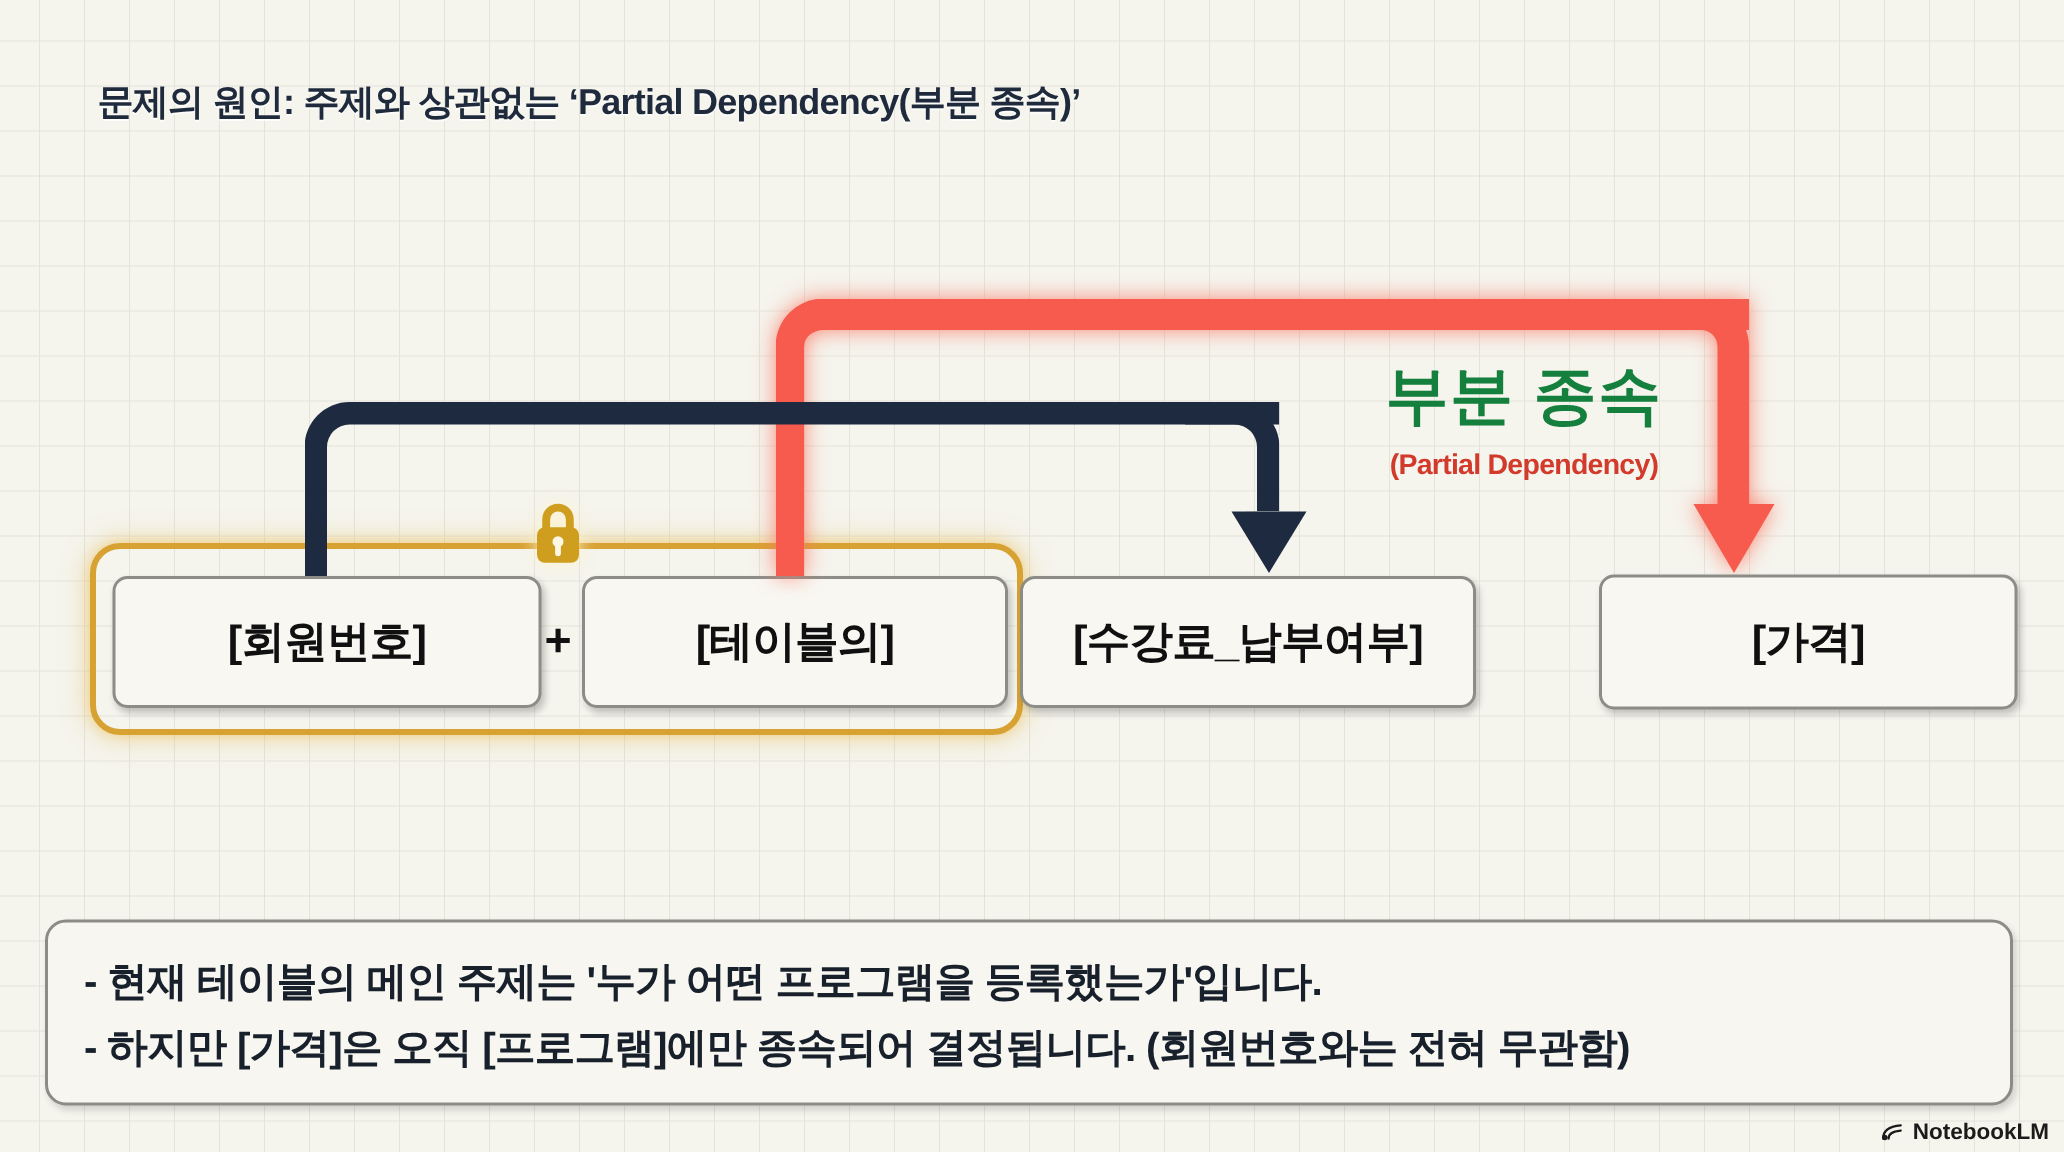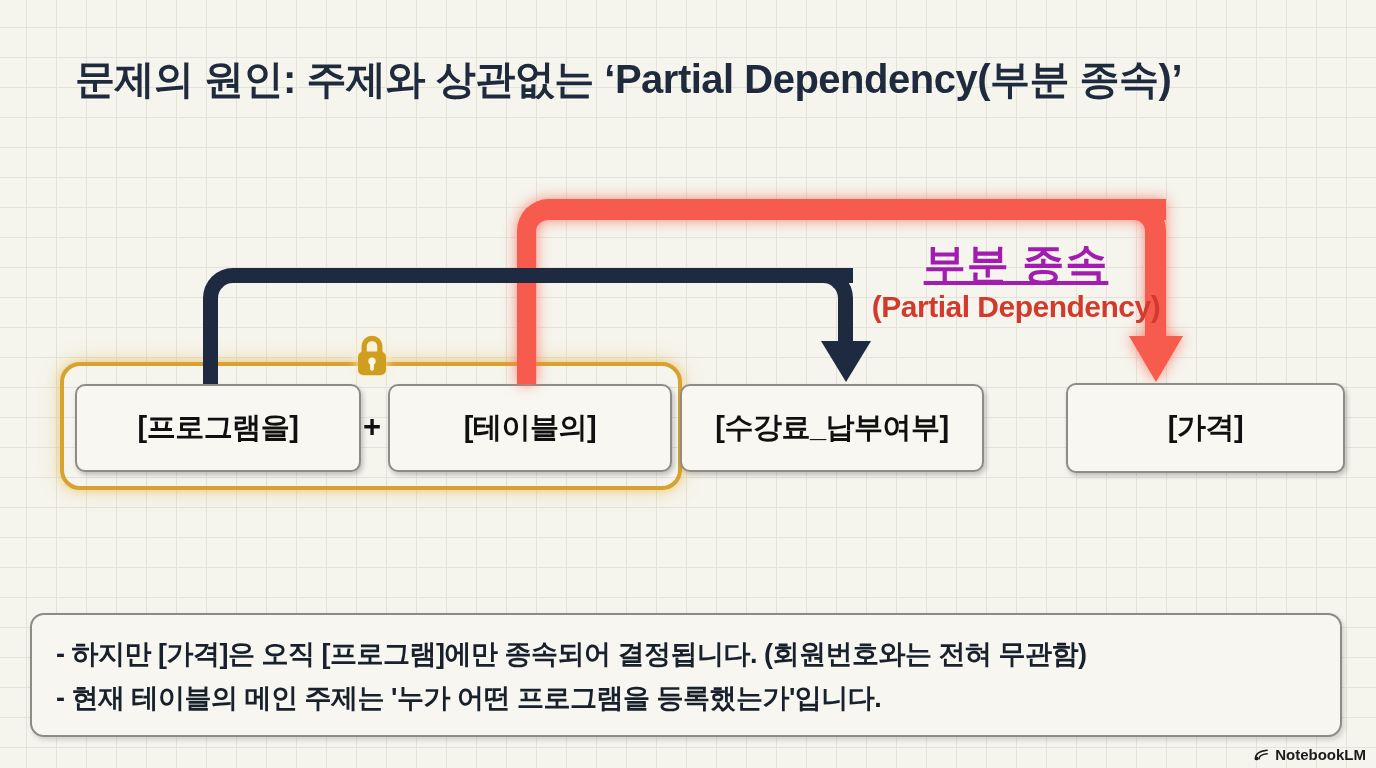--- a/index.html
+++ b/index.html
@@ -10,22 +10,22 @@
     background-image:
       linear-gradient(#e4e3da 1px, transparent 1px),
       linear-gradient(90deg, #e4e3da 1px, transparent 1px);
     background-size:30px 30px;
     background-position:-4px -3px;
   }
   .abs{position:absolute;}
 
   
   .title{
-    left:75px;top:52px;width:1300px;
-    font-size:40px;font-weight:800;color:#1f2b3c;
+    left:65px;top:52px;width:1300px;
+    font-size:24px;font-weight:800;color:#1f2b3c;
     letter-spacing:-0.5px;white-space:nowrap;
     text-shadow:0 1px 0 rgba(255,255,255,0.7);
   }
 
   
   .key-group{
     left:60px;top:362px;width:614px;height:120px;
     border:4px solid #d8a233;border-radius:20px;
     box-shadow:0 0 10px rgba(231,181,62,0.55), 0 0 22px rgba(231,181,62,0.30);
     z-index:1;
@@ -86,22 +86,22 @@
     border-top-right-radius:32px;box-sizing:border-box;position:absolute;
   }
   .red-head{
     left:1129px;top:336px;width:0;height:0;
     border-left:27px solid transparent;border-right:27px solid transparent;
     border-top:46px solid #f75b4d;position:absolute;
   }
 
   
   .partial-label{left:860px;top:240px;width:312px;text-align:center;z-index:5;}
-  .partial-label .ko{font-size:42px;font-weight:800;color:#a21caf;letter-spacing:1px;line-height:1.15;text-decoration:underline;}
-  .partial-label .en{font-size:30px;font-weight:700;color:#d23a2c;margin-top:2px;letter-spacing:-0.5px;}
+  .partial-label .ko{font-size:42px;font-weight:800;color:#15803d;letter-spacing:1px;line-height:1.15;}
+  .partial-label .en{font-size:19px;font-weight:700;color:#d23a2c;margin-top:12px;letter-spacing:-0.5px;}
 
   
   .note-box{
     left:30px;top:613px;width:1312px;height:124px;box-sizing:border-box;
     background:#f7f6f0;border:2px solid #8c8c87;border-radius:14px;
     box-shadow:2px 3px 5px rgba(0,0,0,0.15);
     padding:17px 24px;z-index:4;
   }
   .note-box p{
     margin:0;font-size:27px;font-weight:700;color:#17202b;
@@ -136,31 +136,31 @@
   <div class="en">(Partial Dependency)</div>
 </div>
 
 <div class="abs key-group">
   <svg class="lock" viewBox="0 0 48 52">
     <path d="M15 24 v-8 a9 9 0 0 1 18 0 v8" fill="none" stroke="#cf9e1e" stroke-width="6" stroke-linecap="round"></path>
     <rect x="8" y="22" width="32" height="27" rx="6" fill="#cf9e1e"></rect>
     <circle cx="24" cy="33" r="4.2" fill="#fdf8e4"></circle>
     <rect x="21.8" y="35" width="4.4" height="9" rx="2.2" fill="#fdf8e4"></rect>
   </svg>
-  <div class="attr-box box-member">[프로그램을]</div>
+  <div class="attr-box box-member">[회원번호]</div>
   <div class="plus">+</div>
   <div class="attr-box box-program">[테이블의]</div>
 </div>
 
 <div class="attr-box box-fee">[수강료_납부여부]</div>
 <div class="attr-box box-price">[가격]</div>
 
 <div class="abs note-box">
+  <p>- 현재 테이블의 메인 주제는 '누가 어떤 프로그램을 등록했는가'입니다.</p>
   <p>- 하지만 [가격]은 오직 [프로그램]에만 종속되어 결정됩니다. (회원번호와는 전혀 무관함)</p>
-  <p>- 현재 테이블의 메인 주제는 '누가 어떤 프로그램을 등록했는가'입니다.</p>
 </div>
 
 <div class="abs brand">
   <svg width="17" height="17" viewBox="0 0 24 24">
     <path d="M3.5 18.5 q-0.5 -11 16.5 -12.5" fill="none" stroke="#1b1b1b" stroke-width="2.1" stroke-linecap="round"></path>
     <path d="M8.5 18.5 q0 -6.5 11.5 -7.5" fill="none" stroke="#1b1b1b" stroke-width="2.1" stroke-linecap="round"></path>
     <circle cx="5" cy="17.5" r="2.6" fill="#1b1b1b"></circle>
   </svg>
   <span>NotebookLM</span>
 </div>

